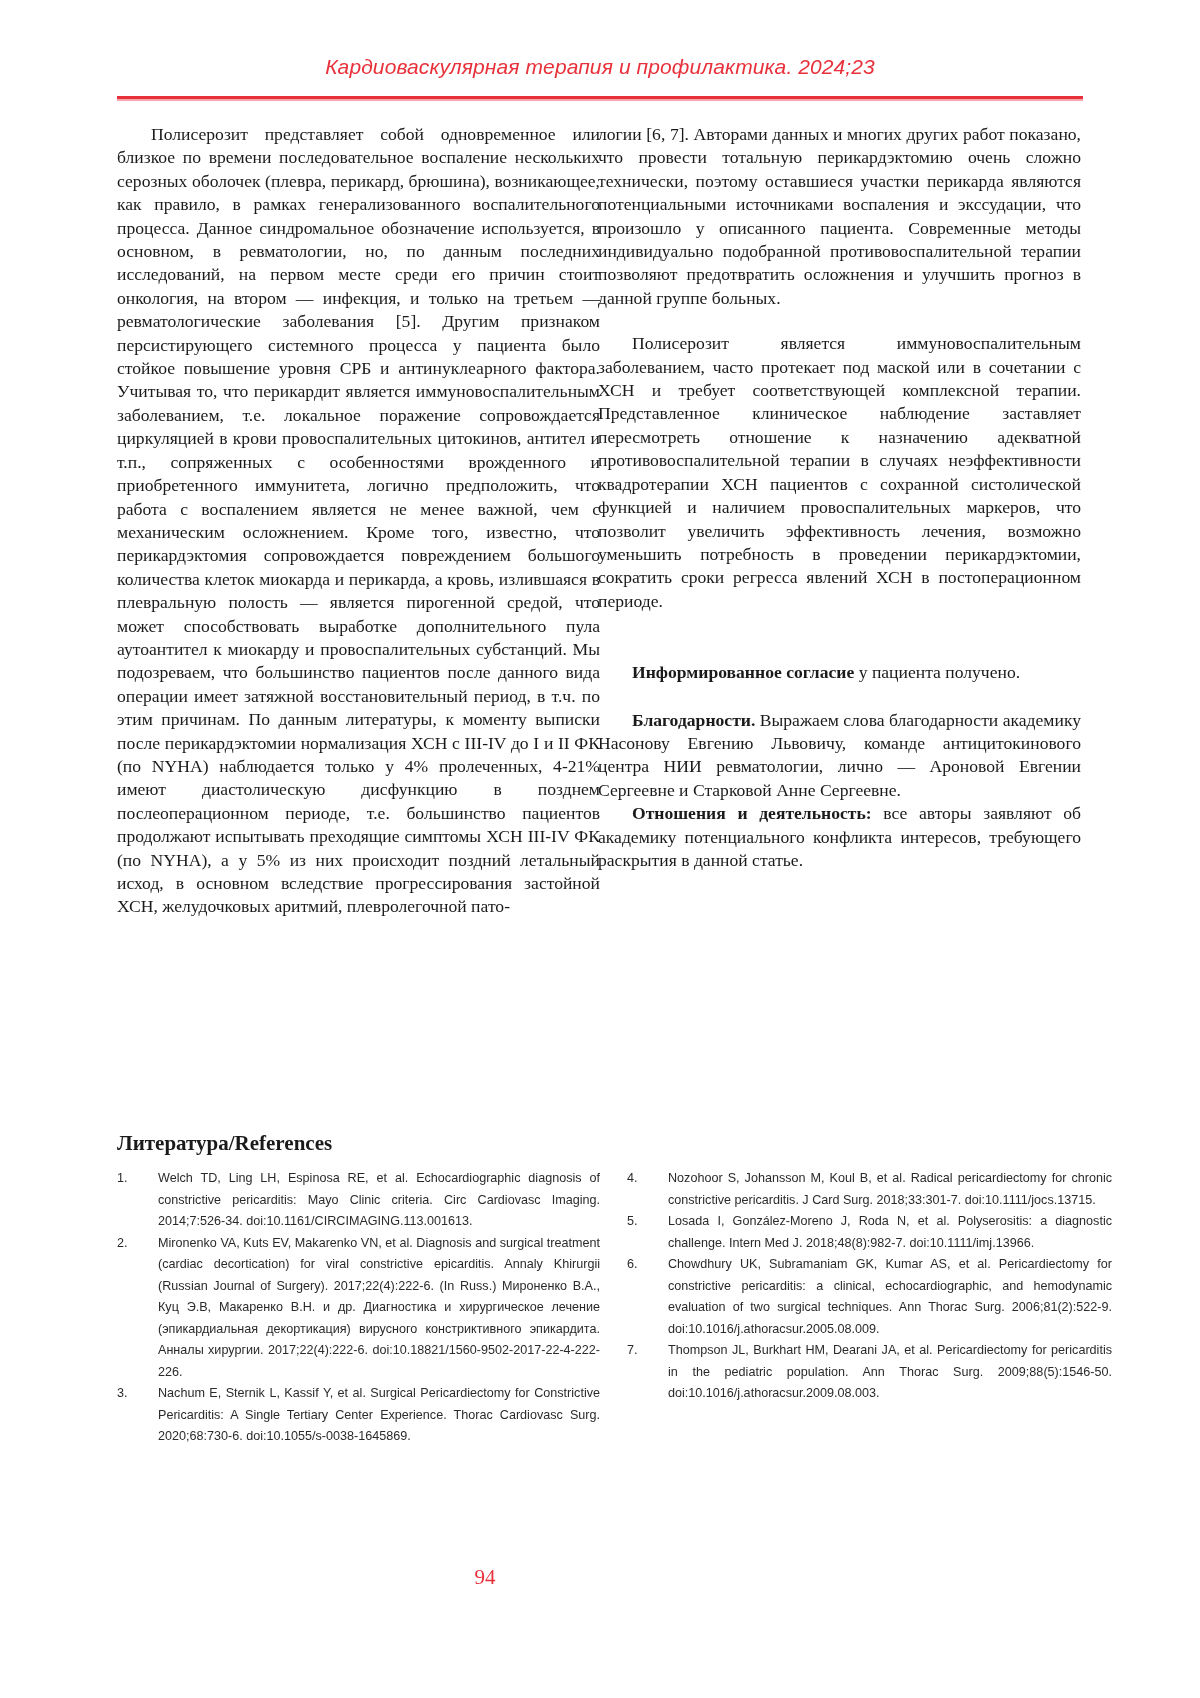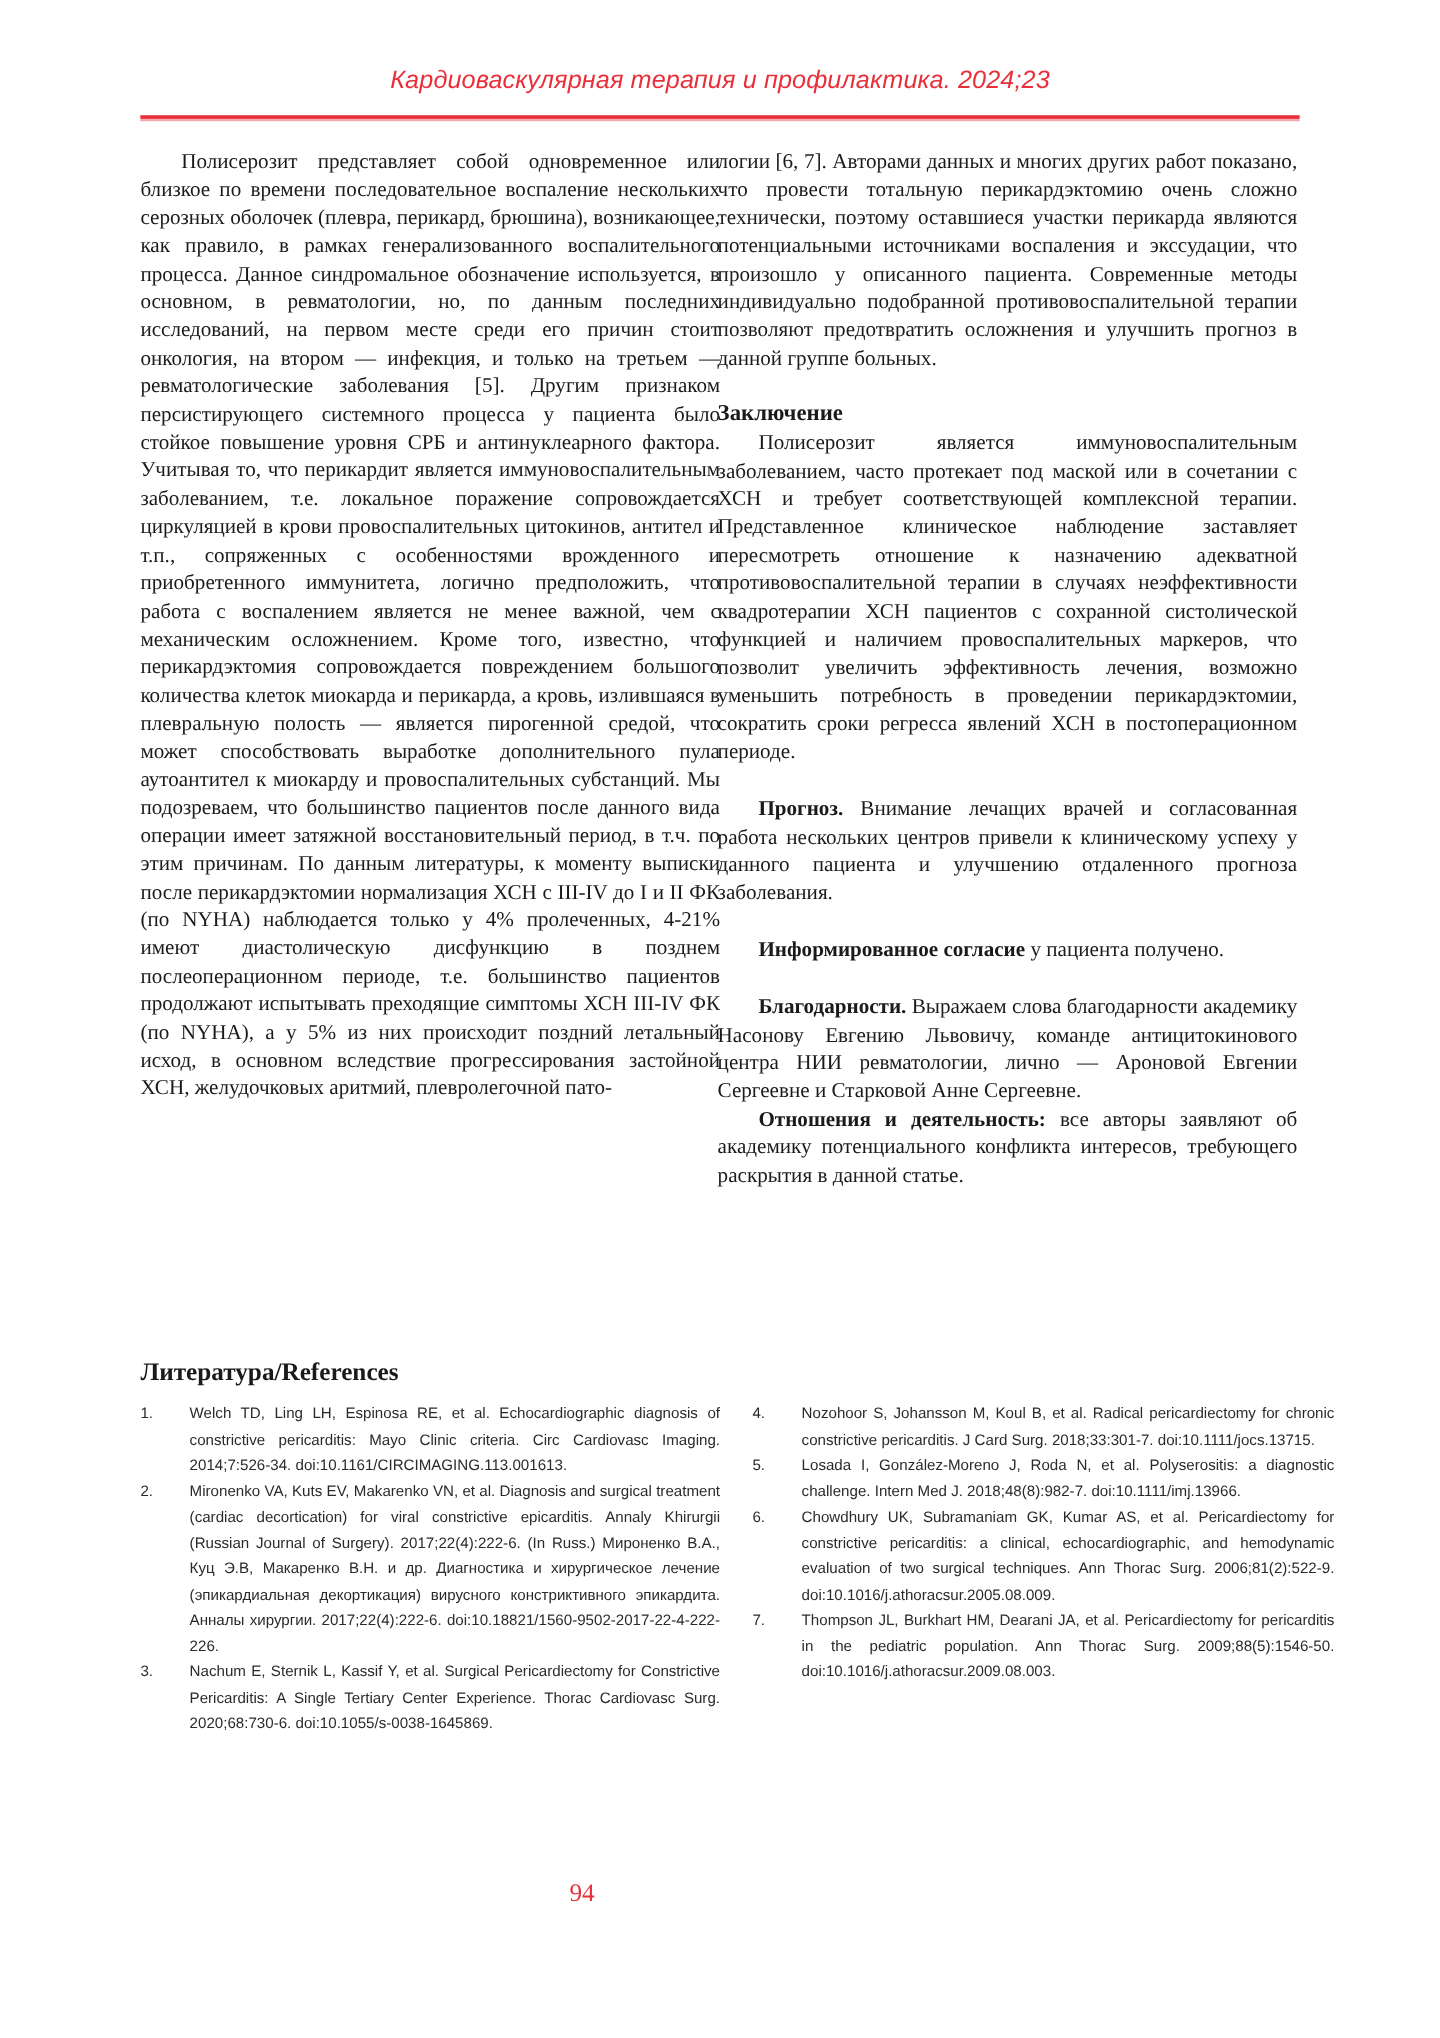--- a/index.html
+++ b/index.html
@@ -29,24 +29,22 @@
 <div class="header-title">Кардиоваскулярная терапия и профилактика. 2024;23</div>
 <div class="header-rule"></div>
 
 <div class="col col-left">
   <p class="indent">Полисерозит представляет собой одновременное или близкое по времени последовательное воспаление нескольких серозных оболочек (плевра, перикард, брюшина), возникающее, как правило, в рамках генерализованного воспалительного процесса. Данное синдромальное обозначение используется, в основном, в ревматологии, но, по данным последних исследований, на первом месте среди его причин стоит онкология, на втором — инфекция, и только на третьем — ревматологические заболевания [5]. Другим признаком персистирующего системного процесса у пациента было стойкое повышение уровня СРБ и антинуклеарного фактора. Учитывая то, что перикардит является иммуновоспалительным заболеванием, т.е. локальное поражение сопровождается циркуляцией в крови провоспалительных цитокинов, антител и т.п., сопряженных с особенностями врожденного и приобретенного иммунитета, логично предположить, что работа с воспалением является не менее важной, чем с механическим осложнением. Кроме того, известно, что перикардэктомия сопровождается повреждением большого количества клеток миокарда и перикарда, а кровь, излившаяся в плевральную полость — является пирогенной средой, что может способствовать выработке дополнительного пула аутоантител к миокарду и провоспалительных субстанций. Мы подозреваем, что большинство пациентов после данного вида операции имеет затяжной восстановительный период, в т.ч. по этим причинам. По данным литературы, к моменту выписки после перикардэктомии нормализация ХСН с III-IV до I и II ФК (по NYHA) наблюдается только у 4% пролеченных, 4-21% имеют диастолическую дисфункцию в позднем послеоперационном периоде, т.е. большинство пациентов продолжают испытывать преходящие симптомы ХСН III-IV ФК (по NYHA), а у 5% из них происходит поздний летальный исход, в основном вследствие прогрессирования застойной ХСН, желудочковых аритмий, плевролегочной пато-</p>
 </div>
 
 <div class="col col-right">
   <p>логии [6, 7]. Авторами данных и многих других работ показано, что провести тотальную перикардэктомию очень сложно технически, поэтому оставшиеся участки перикарда являются потенциальными источниками воспаления и экссудации, что произошло у описанного пациента. Современные методы индивидуально подобранной противовоспалительной терапии позволяют предотвратить осложнения и улучшить прогноз в данной группе больных.</p>
   <div style="height:22px"></div>
-  <h2 class="section-title">Заключение</h2>
   <p class="indent">Полисерозит является иммуновоспалительным заболеванием, часто протекает под маской или в сочетании с ХСН и требует соответствующей комплексной терапии. Представленное клиническое наблюдение заставляет пересмотреть отношение к назначению адекватной противовоспалительной терапии в случаях неэффективности квадротерапии ХСН пациентов с сохранной систолической функцией и наличием провоспалительных маркеров, что позволит увеличить эффективность лечения, возможно уменьшить потребность в проведении перикардэктомии, сократить сроки регресса явлений ХСН в постоперационном периоде.</p>
   <div class="spacer"></div>
-  <p class="indent"><span class="bold">Прогноз.</span><span> Внимание лечащих врачей и согласованная работа нескольких центров привели к клиническому успеху у данного пациента и улучшению отдаленного прогноза заболевания.</span></p>
   <div class="spacer"></div>
   <p class="indent"><span class="bold">Информированное согласие</span><span> у пациента получено.</span></p>
   <div class="spacer"></div>
   <p class="indent"><span class="bold">Благодарности.</span><span> Выражаем слова благодарности академику Насонову Евгению Львовичу, команде антицитокинового центра НИИ ревматологии, лично — Ароновой Евгении Сергеевне и Старковой Анне Сергеевне.</span></p>
   <p class="indent"><span class="bold">Отношения и деятельность:</span><span> все авторы заявляют об академику потенциального конфликта интересов, требующего раскрытия в данной статье.</span></p>
 </div>
 
 <div class="refs-title">Литература/References</div>
 
 <div class="refs refs-left">

